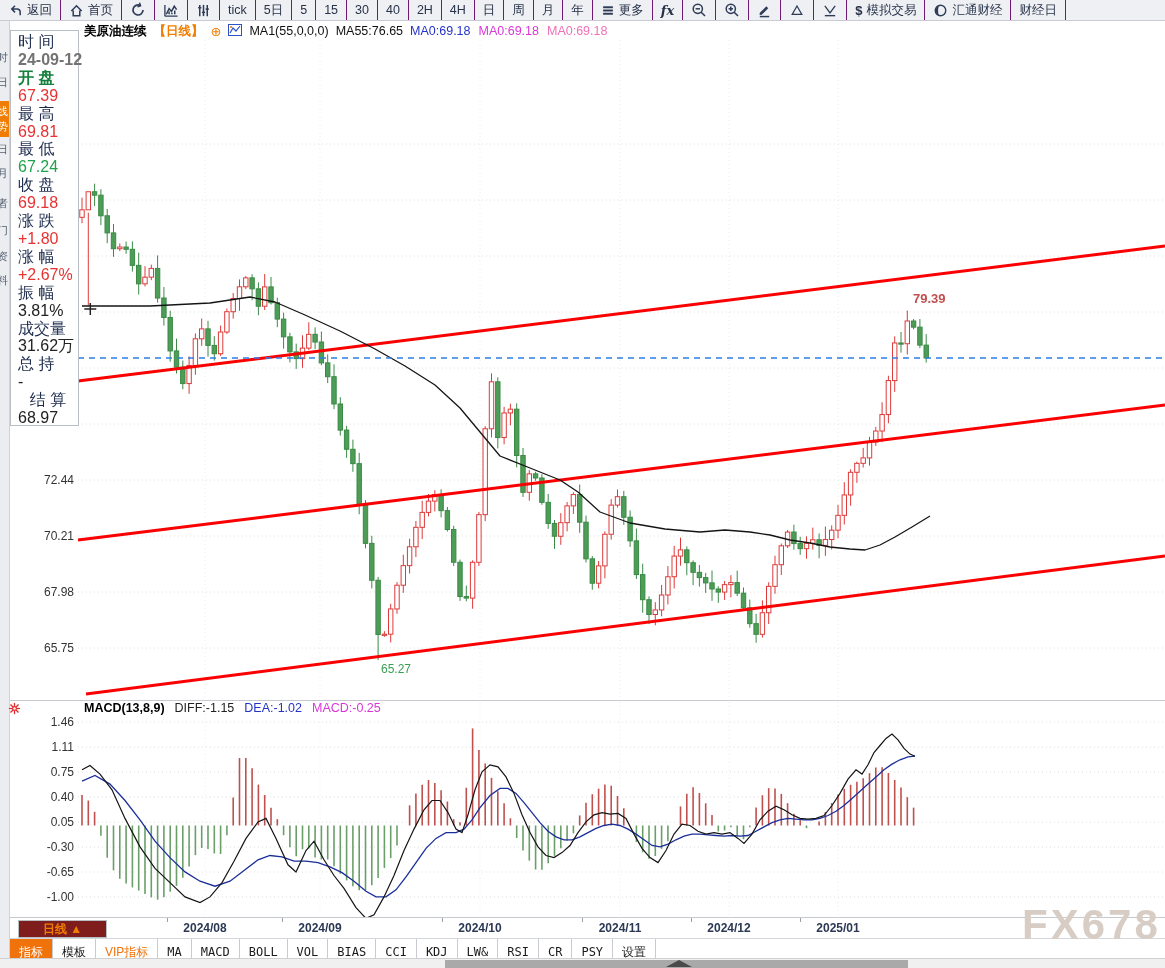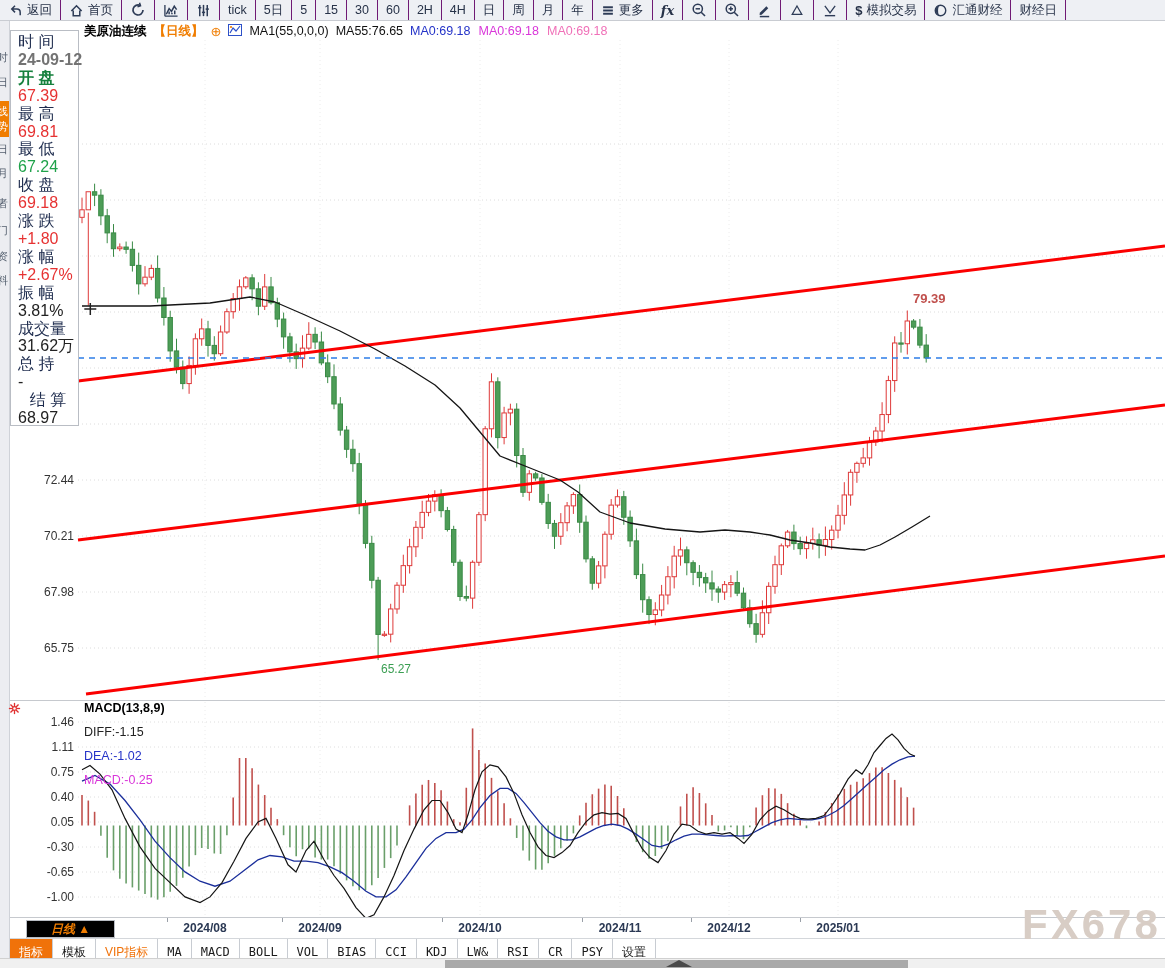--- a/index.html
+++ b/index.html
@@ -28,29 +28,29 @@
   .sym-plus{color:#f07d00;font-size:13px;}
   .ma-blue{color:#2433c8;} .ma-mag{color:#d936d9;} .ma-pink{color:#f070b8;}
   
   .info-panel{position:absolute;left:10px;top:30px;width:69px;height:396px;background:#fff;
               border:1px solid #b9bdc4;box-sizing:border-box;z-index:36;padding:2px 0 0 7px;}
   .info-row{font-size:16px;line-height:17.9px;white-space:nowrap;}
   
   .price-svg{position:absolute;left:0;top:20px;z-index:10;}
   .macd-svg{position:absolute;left:0;top:700px;z-index:10;}
   .axis-label{position:absolute;width:46px;text-align:right;font-size:12px;color:#333;z-index:12;}
-  .macd-header{position:absolute;left:84px;top:701px;display:flex;gap:10px;font-size:12.5px;z-index:35;white-space:nowrap;flex-direction:column;}
+  .macd-header{position:absolute;left:84px;top:701px;display:flex;gap:10px;font-size:12.5px;z-index:35;white-space:nowrap;}
   .macd-title{font-weight:bold;color:#000;}
   .macd-diff{color:#222;} .macd-dea{color:#2433c8;} .macd-macd{color:#d936d9;}
   .macd-flower{position:absolute;left:7px;top:701px;z-index:37;}
   
   .date-axis{position:absolute;left:10px;top:917px;width:1155px;height:21px;background:#fff;
              border-top:1px solid #c6c9ce;box-sizing:border-box;z-index:20;}
-  .period-box{position:absolute;left:16px;top:2px;width:87px;height:16px;border:1px solid #b9bdc4;
-              background:#000000;color:#f07d00;font-weight:bold;font-size:12px;text-align:center;line-height:16px;font-style:italic;}
+  .period-box{position:absolute;left:8px;top:2px;width:87px;height:16px;border:1px solid #b9bdc4;
+              background:#7f1d1d;color:#f07d00;font-weight:bold;font-size:12px;text-align:center;line-height:16px;}
   .date-label{position:absolute;top:3px;transform:translateX(-50%);font-size:12px;font-weight:bold;color:#2b3954;}
   .date-tick{position:absolute;top:0;width:1px;height:4px;background:#9aa0a8;}
   
   .tab-bar{position:absolute;left:10px;top:938px;width:1155px;height:27px;background:#fff;
            border-top:1px solid #d4d7db;box-sizing:border-box;display:flex;align-items:stretch;
            font-size:12px;z-index:20;white-space:nowrap;}
   .tab{display:flex;align-items:center;padding:0 9px;border-right:1px solid #c8ccd2;color:#1a1a1a;
        font-family:"DejaVu Sans Mono","Liberation Mono",monospace;}
   .tab.cjk{font-family:"Liberation Sans","DejaVu Sans",sans-serif;}
   .tab.active{background:#f0720a;color:#fff;}
@@ -129,21 +129,21 @@
       <div class="tb-item">
         <span>5</span>
       </div>
       <div class="tb-item">
         <span>15</span>
       </div>
       <div class="tb-item">
         <span>30</span>
       </div>
       <div class="tb-item">
-        <span>60</span>
+        <span>40</span>
       </div>
       <div class="tb-item">
         <span>2H</span>
       </div>
       <div class="tb-item">
         <span>4H</span>
       </div>
       <div class="tb-item">
         <span>日</span>
       </div>

